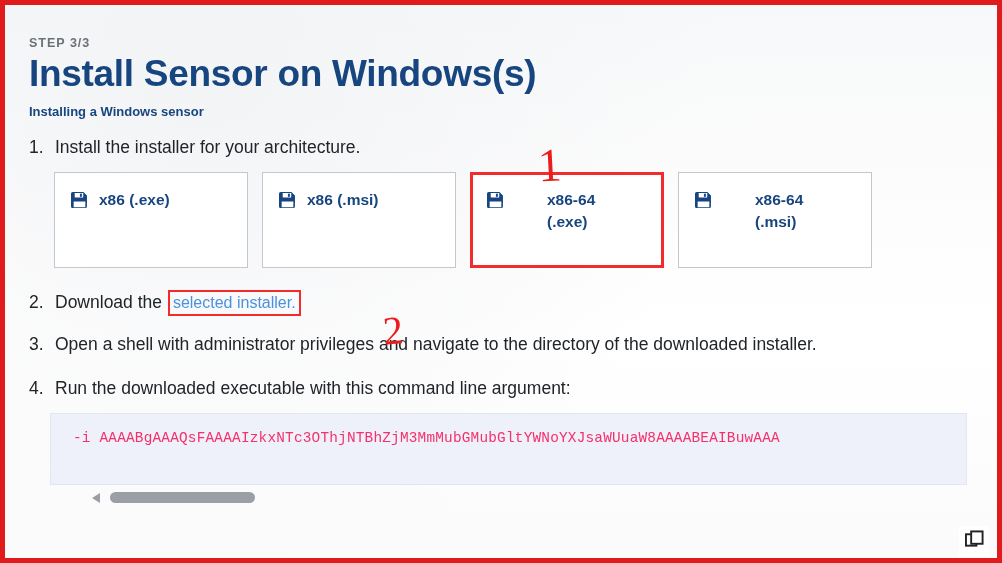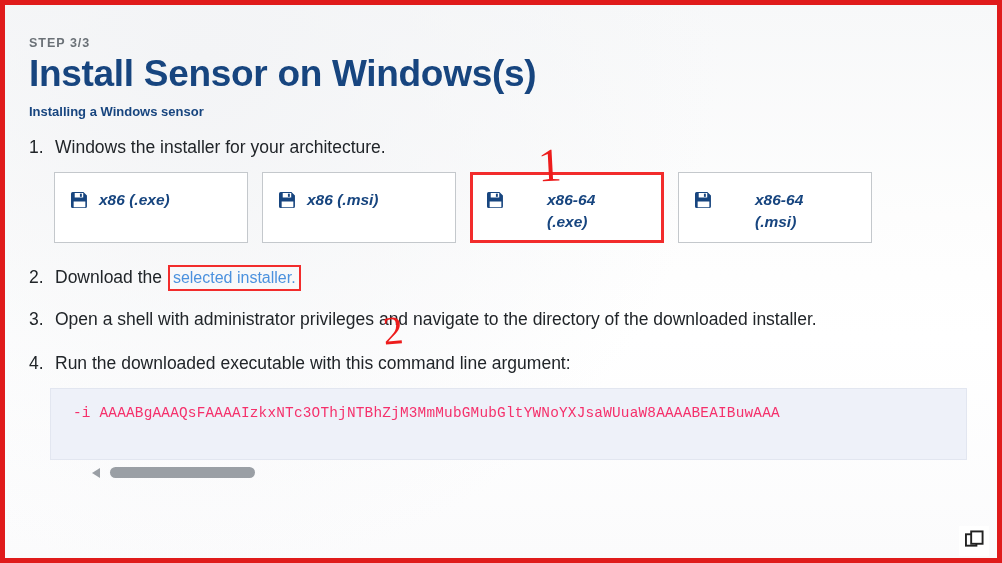--- a/index.html
+++ b/index.html
@@ -91,27 +91,26 @@
   .installer-row {
     display: flex;
     gap: 14px;
     margin-top: 12px;
     margin-left: -1px;
   }
   .installer-card {
     position: relative;
     box-sizing: border-box;
     width: 194px;
-    height: 71px;
+    height: 96px;
     border: 1px solid #c4c8cc;
     background: #ffffff;
     padding: 16px 14px 0 16px;
     display: block;
     cursor: pointer;
-    font-style: italic;
   }
   .installer-card.selected {
     border: 3px solid #f22c2c;
     padding: 14px 12px 0 14px;
   }
   .card-inner {
     display: flex;
     align-items: flex-start;
     gap: 11px;
     flex-wrap: wrap;
@@ -248,21 +247,21 @@
     <div id="content">
 
       <div class="step-label">STEP 3/3</div>
       <h1 class="page-title">Install Sensor on Windows(s)</h1>
       <h2 class="section-subtitle">Installing a Windows sensor</h2>
 
       <ol class="steps">
 
         <li class="step-item">
           <span class="step-num">1.</span>
-          <span>Windows the installer for your architecture.</span>
+          <span>Install the installer for your architecture.</span>
 
           <div class="installer-row">
 
             <div class="installer-card">
               <div class="card-inner">
                 <span class="floppy-icon">
                   <svg width="17" height="17" viewBox="0 0 16 16" aria-hidden="true">
                     <path fill="#17457f" d="M1.5 1h10.2L15 4.3v10.2a1.5 1.5 0 0 1-1.5 1.5h-12A1.5 1.5 0 0 1 0 14.5v-12A1.5 1.5 0 0 1 1.5 1zm2 .8v4.4h8V1.8h-8zm-1 8.1v5.3h11V9.9h-11z"></path>
                     <rect fill="#17457f" x="8.4" y="2.5" width="1.8" height="3"></rect>
                   </svg>

